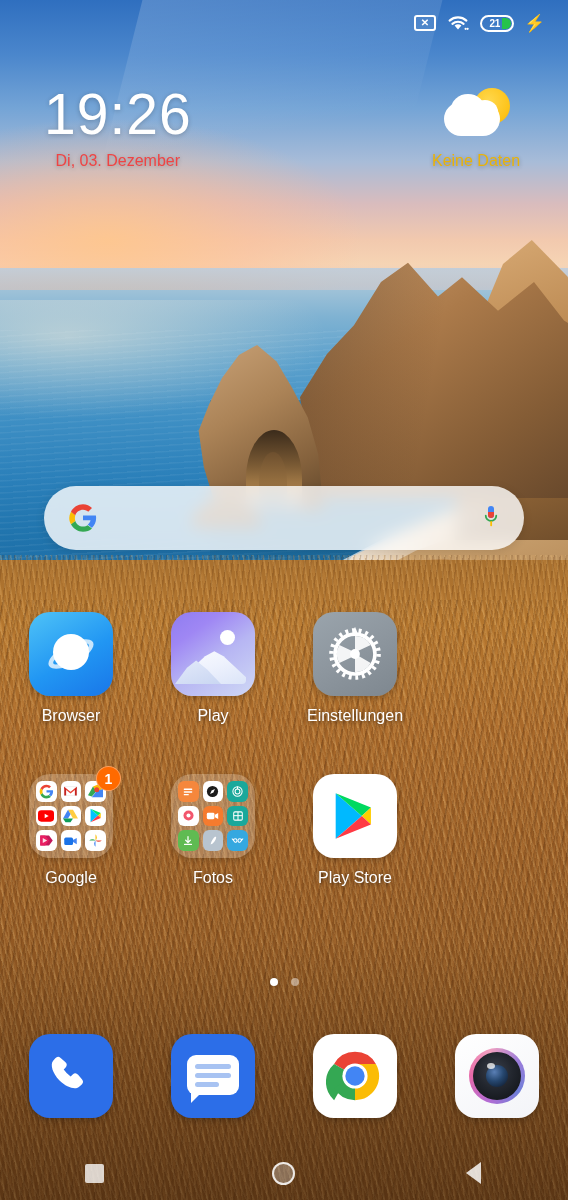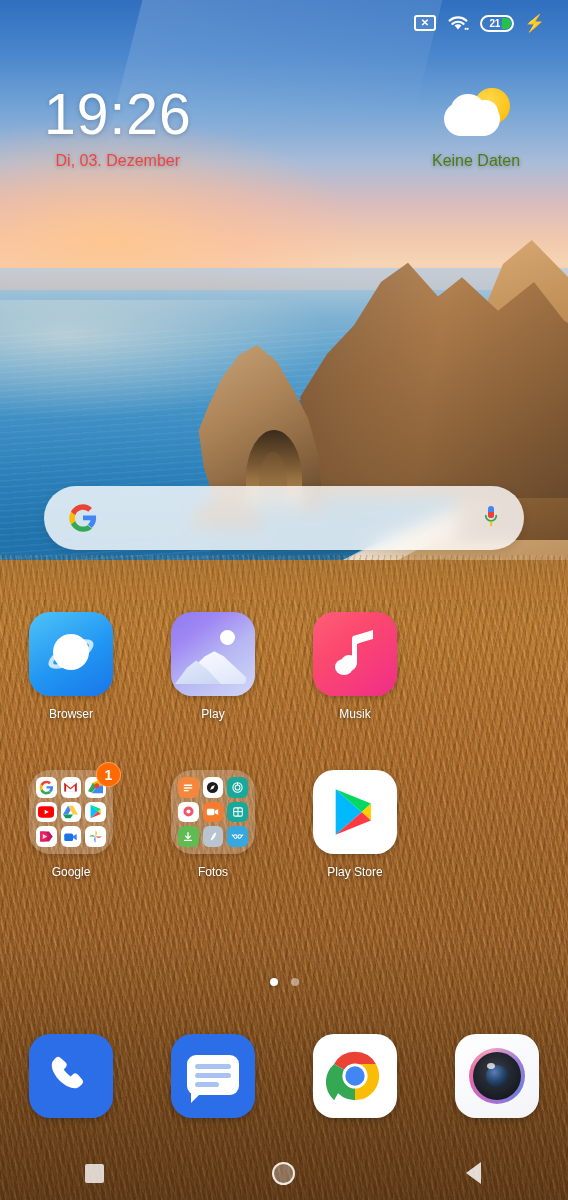--- a/index.html
+++ b/index.html
@@ -217,21 +217,21 @@
   }
   .wicon .cl2 {
     position:absolute; left:13px; top:6px; width:34px; height:30px;
     background:#fff; border-radius:50%;
   }
   .wicon .cl3 {
     position:absolute; left:34px; top:12px; width:26px; height:24px;
     background:#fff; border-radius:50%;
   }
   #weathertext {
-    margin-top:8px; font-size:16px; color:#4d7c0f;
+    margin-top:8px; font-size:16px; color:#eab308;
     text-shadow:0 1px 4px rgba(0,0,0,.3);
   }
 
   
   #searchbar {
     position:absolute; left:44px; top:486px; width:480px; height:64px;
     border-radius:32px; z-index:15;
     background:rgba(255,255,255,.80);
     backdrop-filter:blur(8px);
     box-shadow:0 2px 10px rgba(0,0,0,.12);
@@ -247,21 +247,21 @@
   }
   .app-row { display:flex; }
   .app-cell {
     width:142px; display:flex; flex-direction:column; align-items:center;
   }
   .icon-box {
     width:84px; height:84px; border-radius:21px; position:relative;
     box-shadow:0 2px 6px rgba(0,0,0,.22); overflow:hidden;
   }
   .app-label {
-    margin-top:11px; font-size:12px; color:#fff;
+    margin-top:11px; font-size:16px; color:#fff;
     text-shadow:0 1px 4px rgba(0,0,0,.55);
     white-space:nowrap;
   }
   .row2 { margin-top:49px; }
 
   
   .ic-browser { background:linear-gradient(150deg,#4fc3f7 0%,#2196f3 55%,#1976e8 100%); }
   .planet {
     position:absolute; left:50%; top:50%; transform:translate(-50%,-50%);
     width:44px; height:44px;
@@ -524,32 +524,41 @@
 
       <div class="app-cell">
         <div class="icon-box ic-fotos">
           <div class="sun2"></div>
             <div class="hill"></div>
             <div class="hill2"></div>
         </div>
         <div class="app-label">Play</div>
       </div>
 
-
       <div class="app-cell">
-        <div class="icon-box ic-musik">
-          <div class="note">
-            <svg width="44" height="48" viewBox="0 0 44 48">
-              <path d="M20 6 C27 4 34 2 40 0 L40 9 C34 11 28 12 24 14 L24 33 a8 8 0 1 1-5-7.4 L19 8z" fill="#fff"></path>
-              <ellipse cx="11" cy="37" rx="9" ry="8" fill="#fff"></ellipse>
+        <div class="icon-box ic-settings">
+          <div class="gear">
+            <svg width="58" height="58" viewBox="0 0 64 64">
+              <g fill="#fff">
+                <path d="M32 2 L35 9 A24 24 0 0 1 29 9 Z"></path>
+              </g>
+              <g stroke="#fff" stroke-width="5" fill="none">
+                <circle cx="32" cy="32" r="26" stroke-dasharray="3.2 4.2"></circle>
+              </g>
+              <circle cx="32" cy="32" r="22" fill="none" stroke="#fff" stroke-width="4"></circle>
+              <circle cx="32" cy="32" r="5.4" fill="#fff"></circle>
+              <path d="M32 12 a20 20 0 0 1 17.3 10 L34.6 29 a5.4 5.4 0 0 0-2.6-1.5z" fill="#fff" opacity=".9"></path>
+              <path d="M49.3 42 a20 20 0 0 1-17.3 10 l0-17 a5.4 5.4 0 0 0 2.6-1.5z" fill="#fff" opacity=".9"></path>
+              <path d="M14.7 42 A20 20 0 0 1 14.7 22 L29.4 29 a5.4 5.4 0 0 0 0 6z" fill="#fff" opacity=".9"></path>
             </svg>
           </div>
         </div>
-        <div class="app-label">Musik</div>
-      </div>
+        <div class="app-label">Einstellungen</div>
+      </div>
+
     </div>
 
     <div class="app-row row2">
 
       <div class="app-cell">
         <div style="position:relative;">
           <div class="badge">1</div>
           <div class="folder-box">
             <div class="mini" style="background:#fff;">
               <svg width="15" height="15" viewBox="0 0 48 48">

